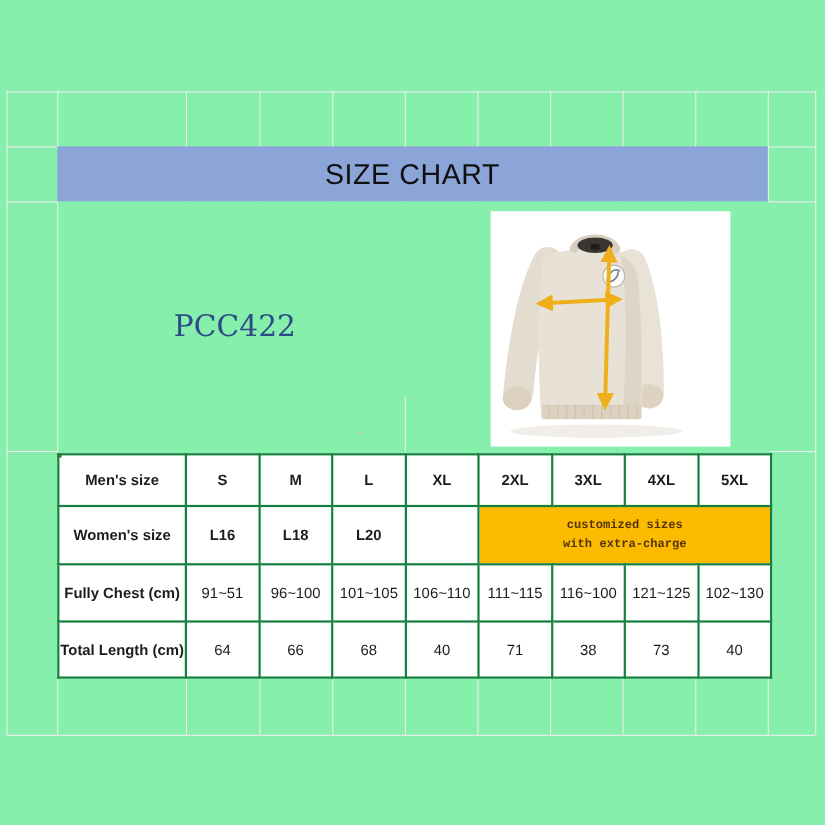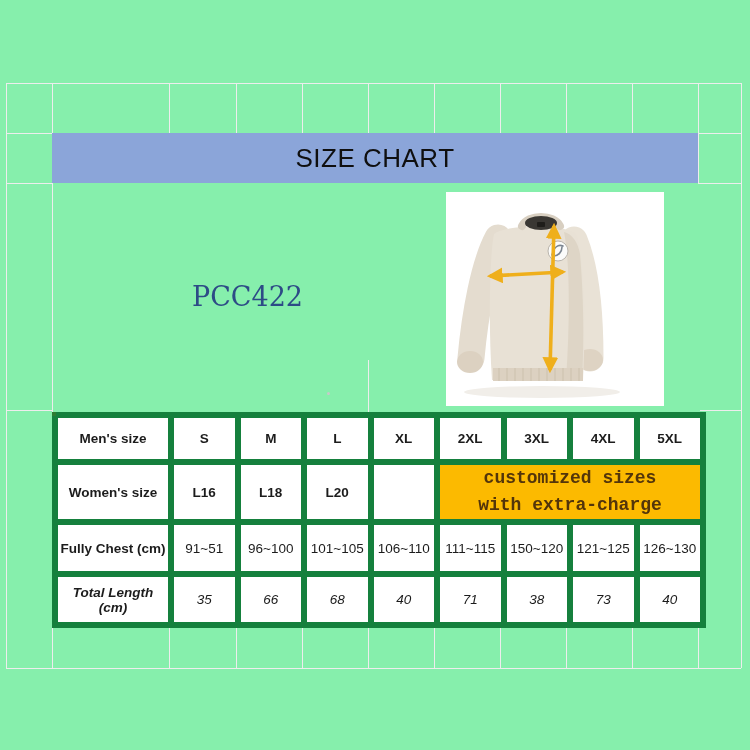--- a/index.html
+++ b/index.html
@@ -6,38 +6,38 @@
   .stage{position:relative;width:750px;height:750px;background:#86efac;overflow:hidden;
          font-family:"Liberation Sans",sans-serif;}
   
   .grid div{position:absolute;background:#ededed;}
   
   .title-bar{position:absolute;left:52px;top:133px;width:646px;height:50px;background:#8ba5d9;
              display:flex;align-items:center;justify-content:center;}
   .title-bar span{font-size:26px;color:#0f0f0f;letter-spacing:.5px;}
   
   .pcc{position:absolute;left:158px;top:281px;font-family:"DejaVu Serif","Liberation Serif",serif;
-       font-size:27px;color:#2d4b86;margin-left:34px;}
+       font-size:27px;color:#2d4b86;}
   
   .photo{position:absolute;left:446px;top:192px;width:218px;height:214px;background:#fff;}
   
   .speck{position:absolute;left:327px;top:392px;width:3px;height:3px;background:#c9c9c9;border-radius:50%;}
   
   .size-table{position:absolute;left:52px;top:412px;width:649px;background:#fff;
               border-collapse:collapse;table-layout:fixed;border:2px solid #676767;}
-  .size-table th,.size-table td{border:6px solid #15803d;text-align:center;vertical-align:middle;
+  .size-table th,.size-table td{border:2px solid #15803d;text-align:center;vertical-align:middle;
               padding:0;font-size:13.5px;color:#1c1c1c;overflow:hidden;}
   .size-table th{font-weight:bold;font-size:13.5px;}
   .size-table td.bold{font-weight:bold;}
   .size-table tr.r1{height:47px;}
   .size-table tr.r2{height:53px;}
   .size-table tr.r3{height:52px;}
-  .size-table tr.r4{height:51px;font-style:italic;}
+  .size-table tr.r4{height:51px;}
   td.custom{background:#fcba00;font-family:"Liberation Mono","DejaVu Sans Mono",monospace;
-            font-weight:bold;font-size:18px;color:#53350a;line-height:1.5;}
+            font-weight:bold;font-size:11px;color:#53350a;line-height:1.5;}
   td.custom span{display:block;}
   .cell-marker{position:absolute;left:52px;top:412px;width:4px;height:4px;background:#2e7d32;}
 </style>
 </head>
 <body>
 
 <div class="stage">
 
   <div class="grid">
     <div style="left:6px;top:83px;width:735px;height:1px;"></div>
@@ -150,27 +150,27 @@
         <span>with extra-charge</span>
       </td>
     </tr>
     <tr class="r3">
       <th>Fully Chest (cm)</th>
       <td>91~51</td>
       <td>96~100</td>
       <td>101~105</td>
       <td>106~110</td>
       <td>111~115</td>
-      <td>150~120</td>
+      <td>116~100</td>
       <td>121~125</td>
-      <td>126~130</td>
+      <td>102~130</td>
     </tr>
     <tr class="r4">
       <th>Total Length (cm)</th>
-      <td>35</td>
+      <td>64</td>
       <td>66</td>
       <td>68</td>
       <td>40</td>
       <td>71</td>
       <td>38</td>
       <td>73</td>
       <td>40</td>
     </tr>
   </tbody>
     </table>

